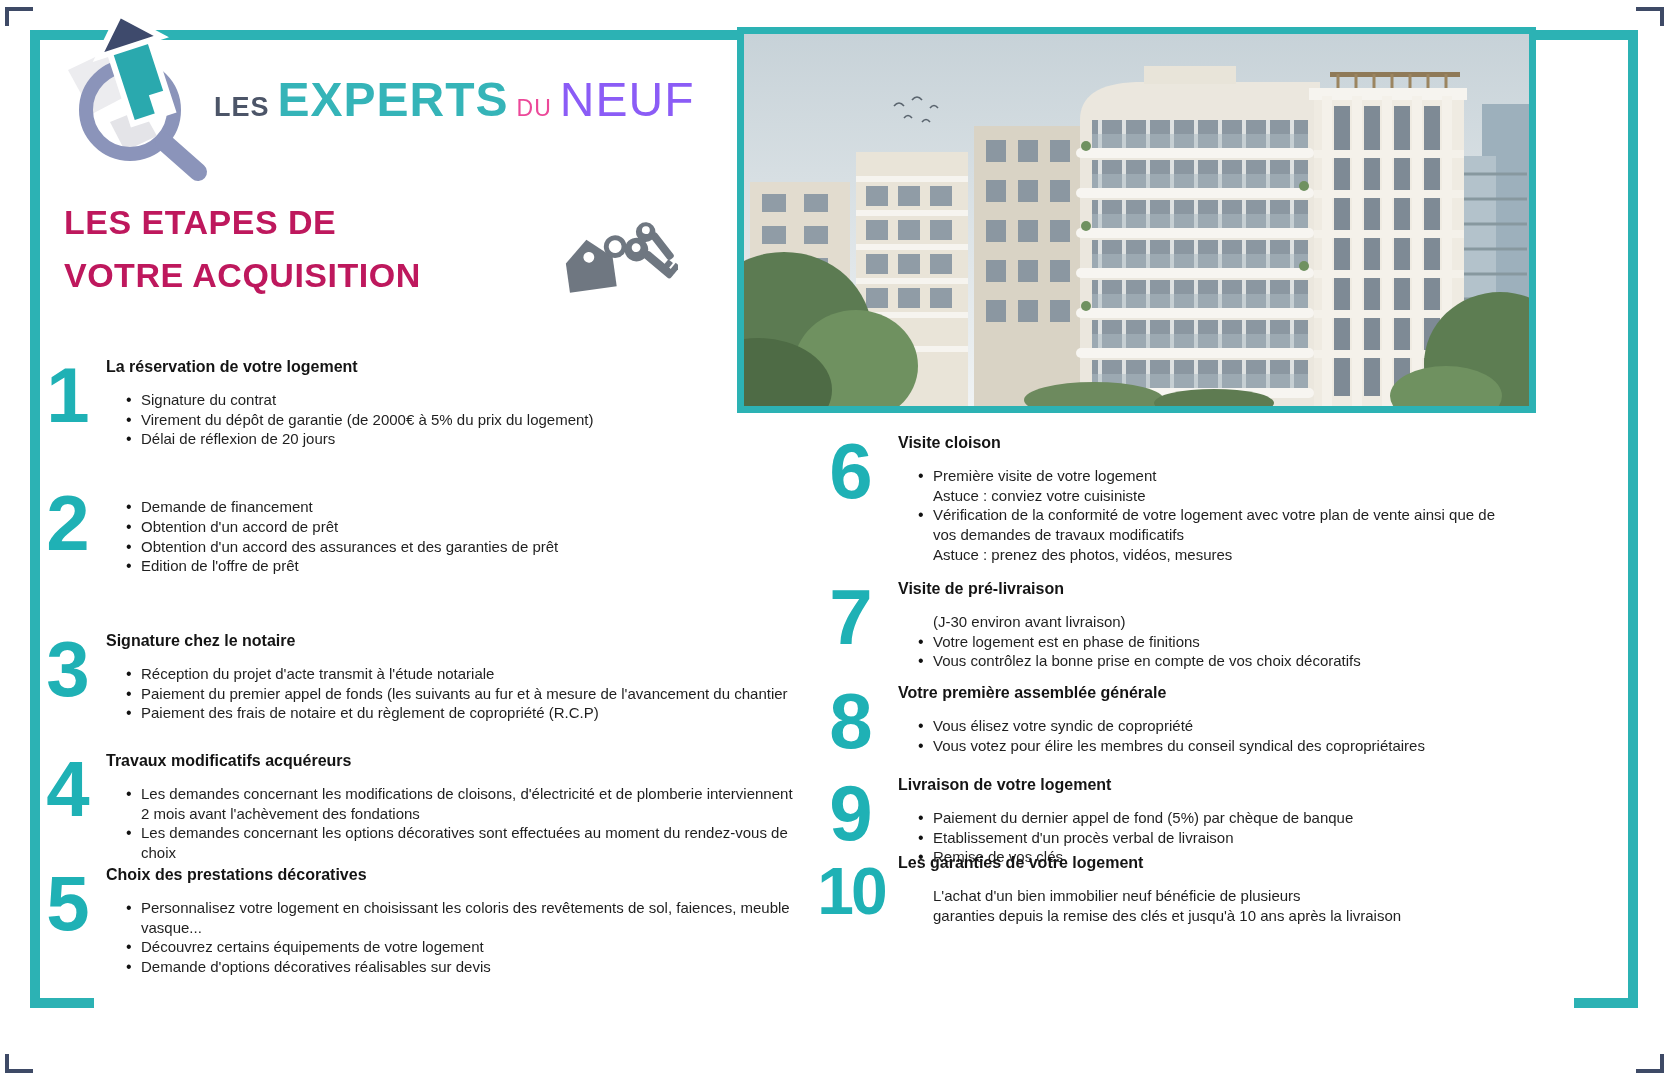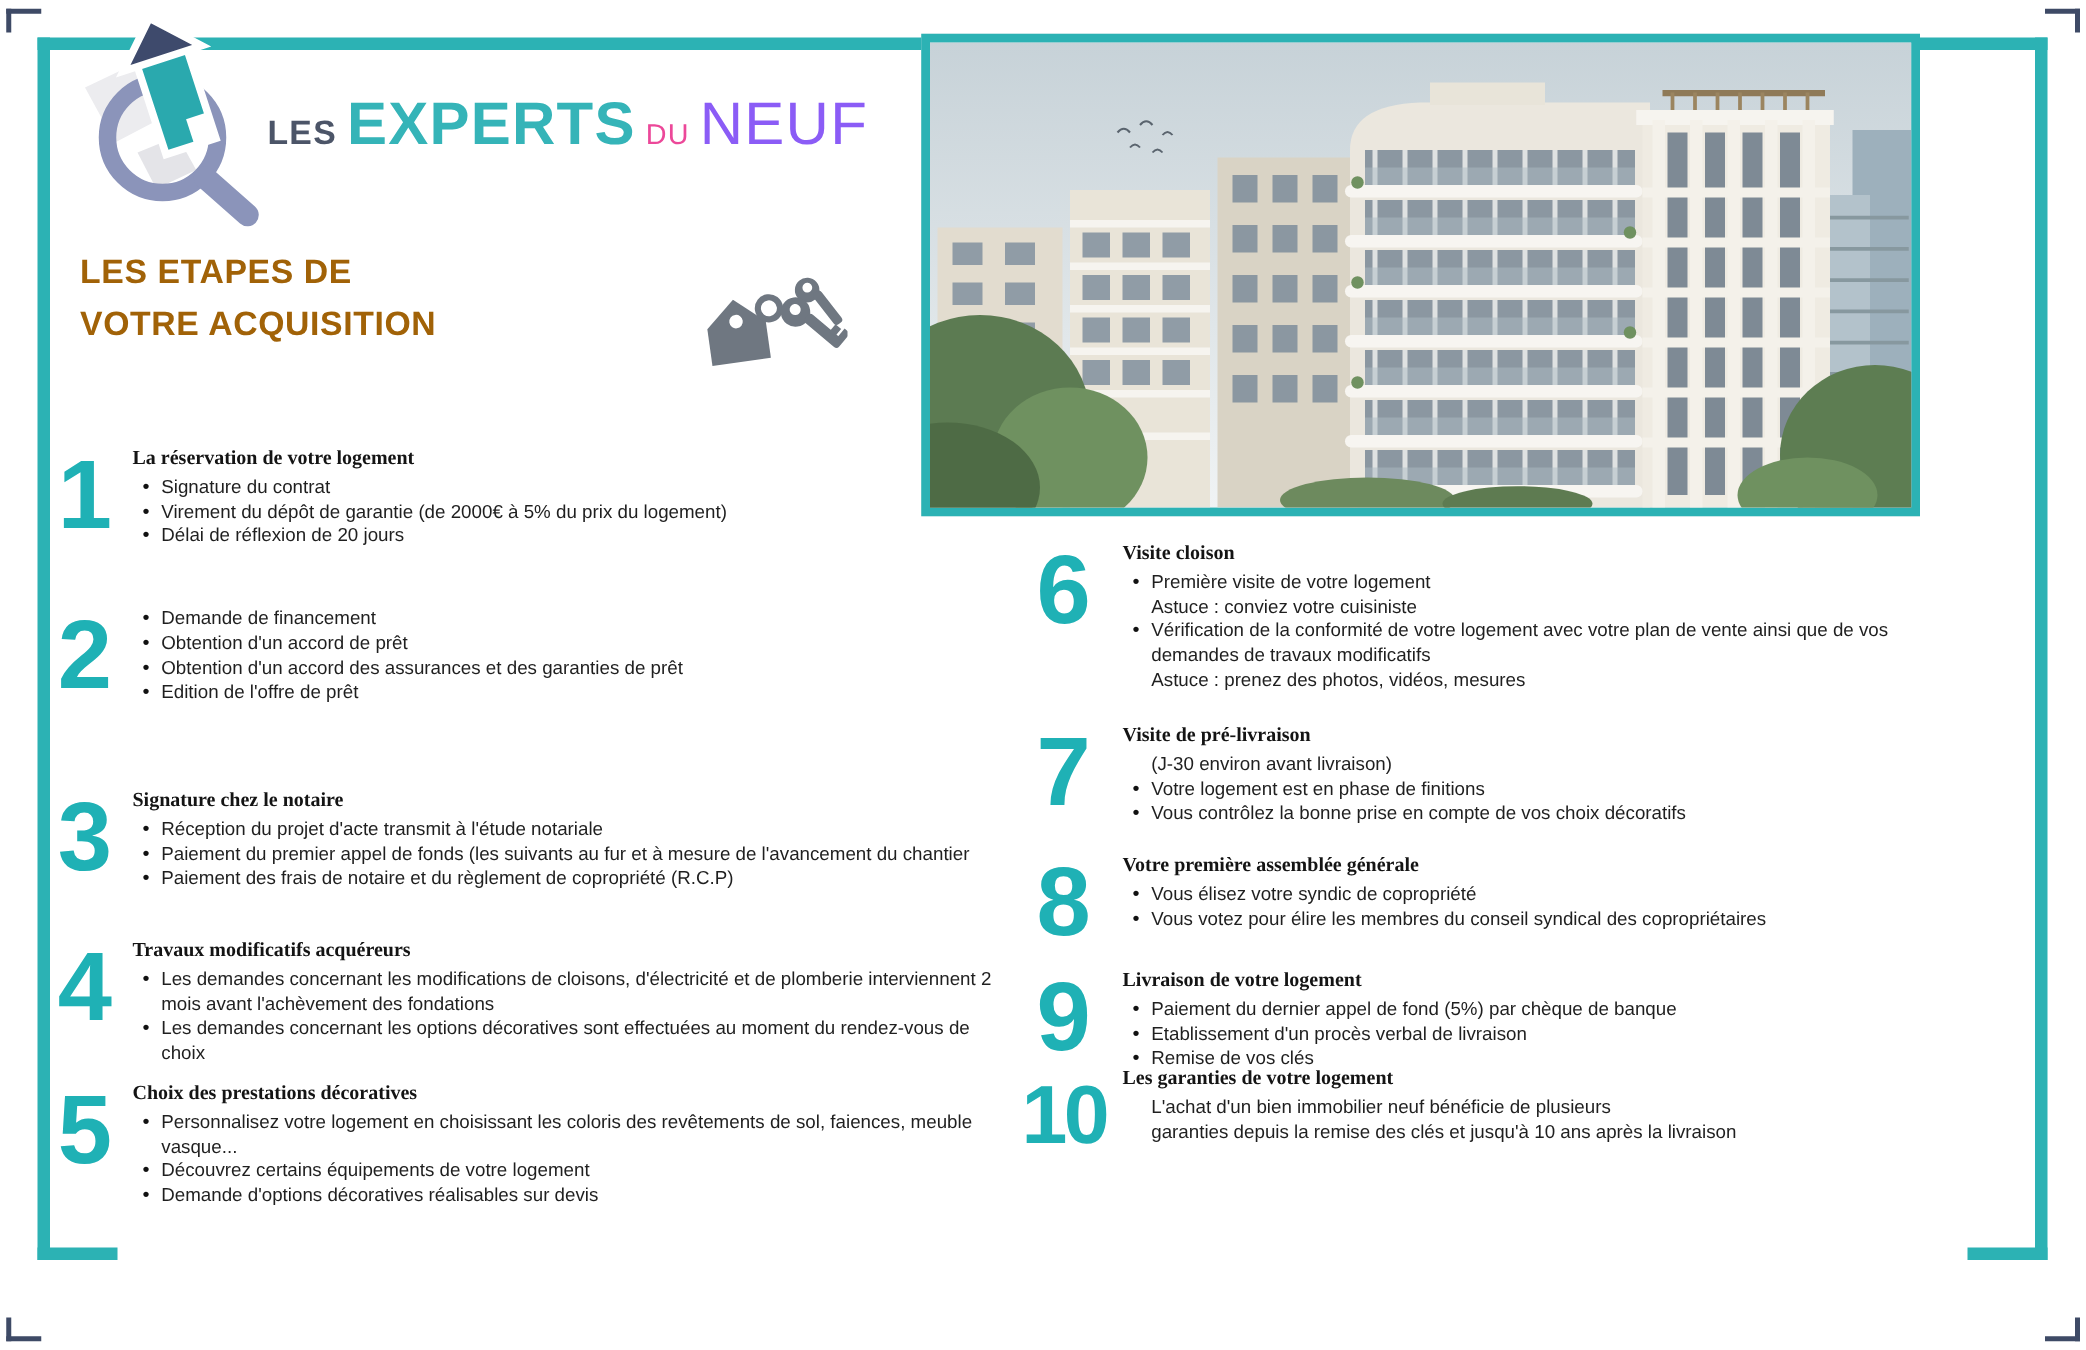--- a/index.html
+++ b/index.html
@@ -19,35 +19,35 @@
   .bseg{position:absolute;top:998px;width:64px;height:10px;background:#2cb2b4;}
   .bseg.l{left:30px;} .bseg.r{left:1574px;}
 
   .logo{position:absolute;left:52px;top:0px;width:190px;height:185px;}
   .brand{position:absolute;left:214px;top:72px;display:flex;align-items:baseline;gap:8px;white-space:nowrap;}
   .brand .w-les{font-size:27px;font-weight:700;color:#4c5568;letter-spacing:1px;}
   .brand .w-experts{font-size:48px;font-weight:700;color:#35b4b8;letter-spacing:1px;}
   .brand .w-du{font-size:23px;font-weight:400;color:#ec4899;letter-spacing:1px;}
   .brand .w-neuf{font-size:48px;font-weight:400;color:#8b5cf6;letter-spacing:1px;}
 
-  .page-title{position:absolute;left:64px;top:196px;font-size:27px;font-weight:700;color:#a16207;line-height:1.57;letter-spacing:0.5px;}
+  .page-title{position:absolute;left:64px;top:196px;font-size:34px;font-weight:700;color:#be185d;line-height:1.57;letter-spacing:0.5px;}
   .keys{position:absolute;left:560px;top:220px;width:118px;height:80px;}
 
   .photo{position:absolute;left:737px;top:27px;width:799px;height:386px;box-sizing:border-box;border:7px solid #2cb2b4;background:#dfe7ea;}
 
   .step{position:absolute;display:flex;}
   .step .num{font-size:78px;font-weight:700;color:#1fb1b5;line-height:0.95;margin-top:6px;text-align:center;}
   .step.sl{left:40px;} .step.sl .num{width:56px;margin-right:10px;}
   .step.sr{left:812px;} .step.sr .num{width:78px;margin-right:8px;}
   .step.s10 .num{font-size:66px;letter-spacing:-3px;margin-top:12px;}
   .step .body{padding-top:5px;}
   .step.sl .body{width:705px;}
   .step.sr .body{width:628px;}
-  .step h3{margin:0 0 2px 0;font-size:16px;font-weight:700;color:#141414;line-height:1.3;font-family:Liberation Serif, serif;}
-  .step ul{list-style:none;margin:0;padding:0 0 0 23px;}
+  .step h3{margin:0 0 2px 0;font-size:16px;font-weight:700;color:#141414;line-height:1.3;}
+  .step ul{list-style:none;margin:12px;padding:0 0 0 23px;}
   .step li{position:relative;font-size:15px;line-height:1.32;color:#1f1f1f;}
   .step li.b::before{content:"•";position:absolute;left:-15px;top:-1px;font-size:16px;color:#111;}
 </style>
 </head>
 <body>
 
 <div class="page">
 
   <div class="corner tl"></div>
   <div class="corner tr"></div>

